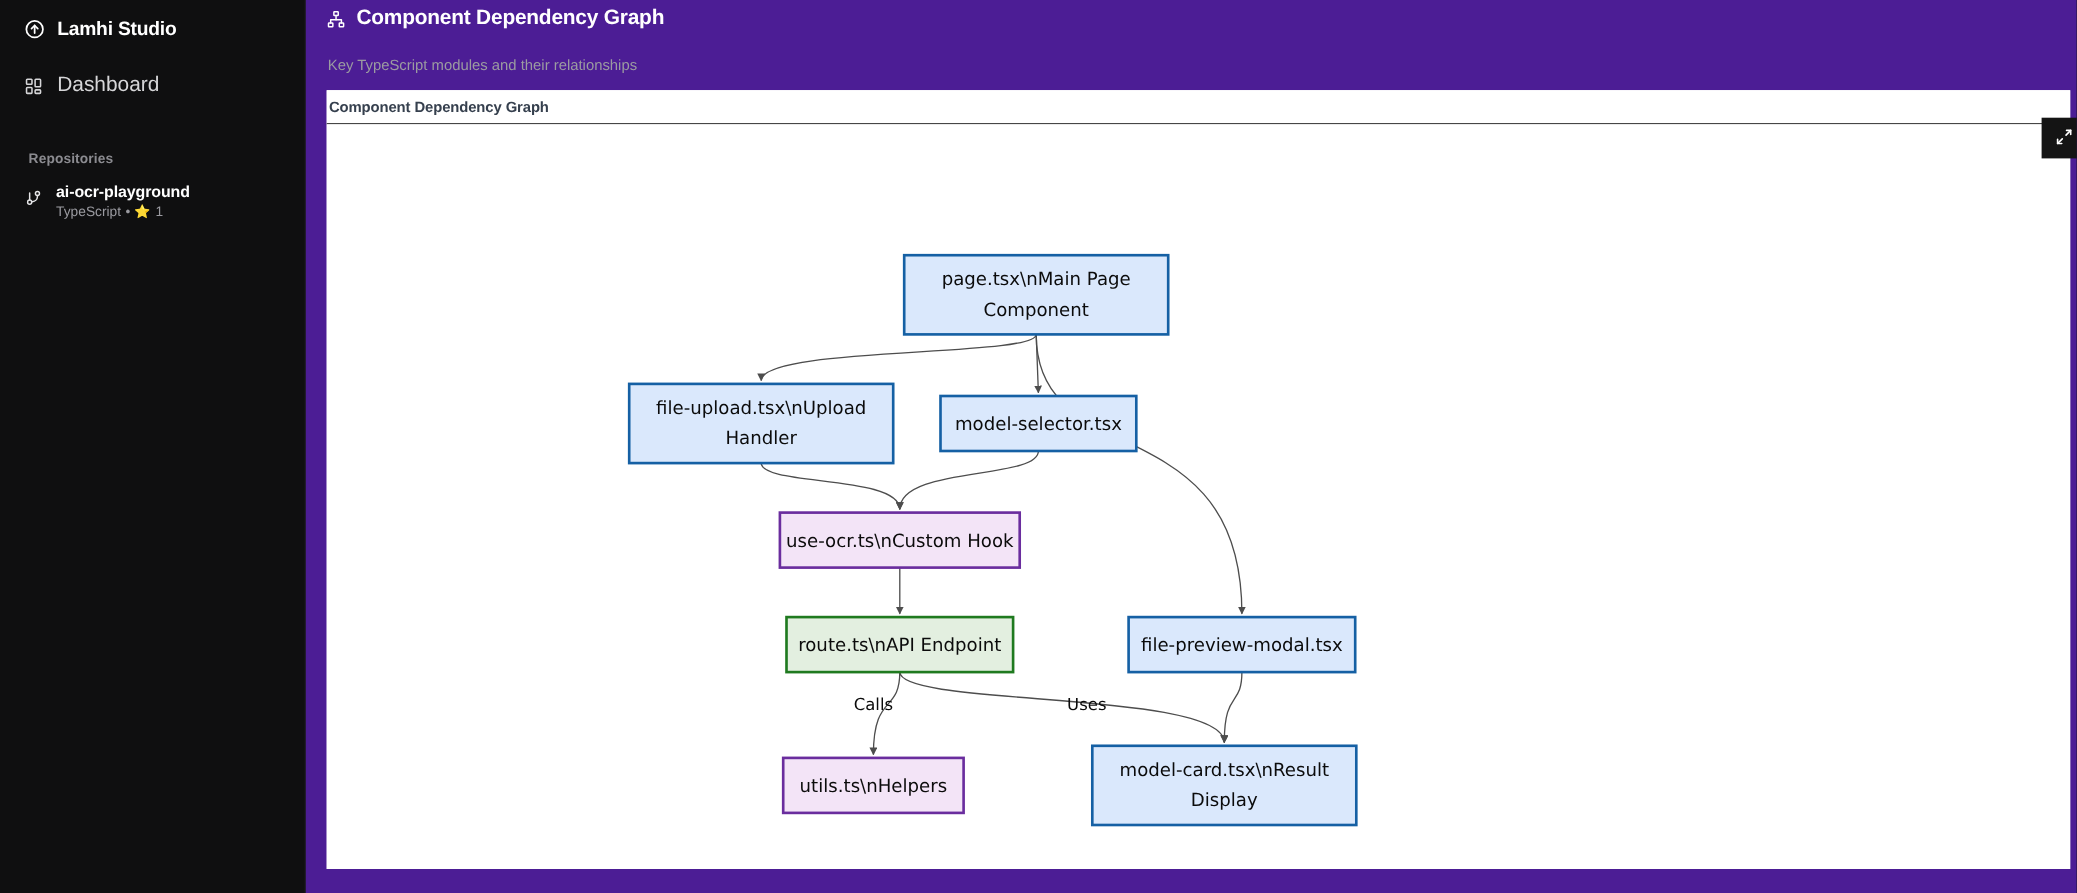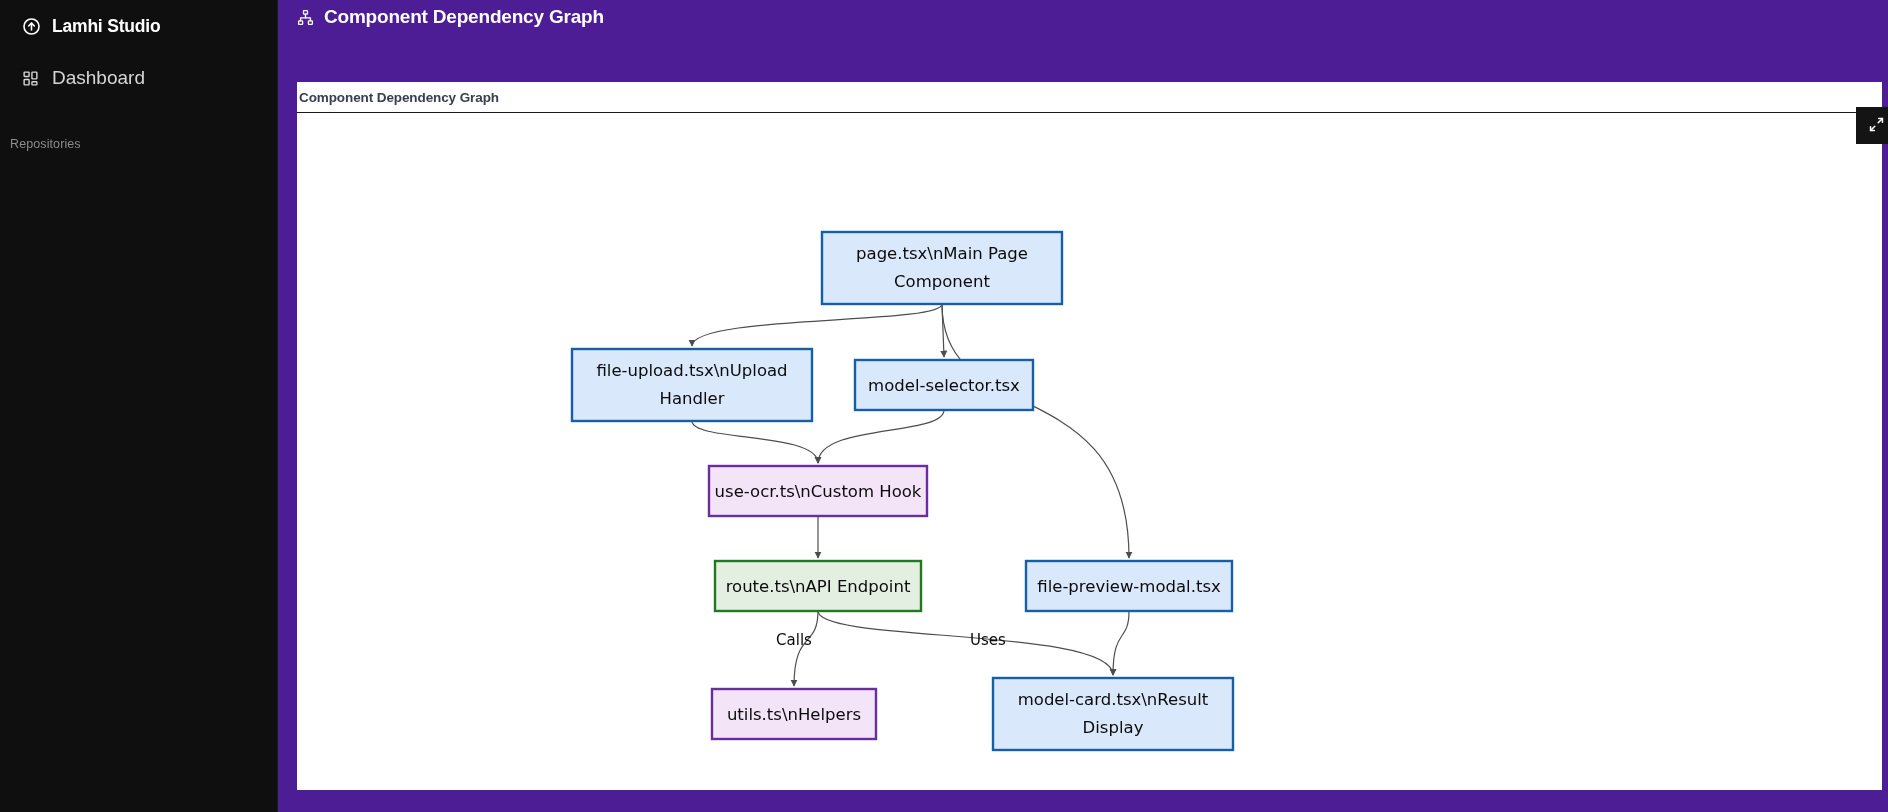--- a/index.html
+++ b/index.html
@@ -28,22 +28,22 @@
   .brand-title {
     color: #ffffff; font-size: 17.5px; font-weight: 700; letter-spacing: -0.2px;
   }
   .nav-item {
     display: flex; align-items: center; gap: 13px;
     padding: 0 22px; height: 34px; margin-top: 19px;
     color: #d6d6d8; font-size: 19px; cursor: pointer;
   }
   .nav-item .ico { width: 17px; height: 17px; flex: 0 0 17px; color: #d6d6d8; }
   .section-label {
-    color: #8b8b90; font-size: 12.5px; font-weight: 400;
-    padding: 0 10px; margin-top: 42px; letter-spacing: 0.1px;
+    color: #8b8b90; font-size: 12.5px; font-weight: 700;
+    padding: 0 26px; margin-top: 42px; letter-spacing: 0.1px;
   }
   .repo-item {
     display: flex; align-items: flex-start; gap: 12px;
     padding: 0 20px 0 22px; margin-top: 16px; cursor: pointer;
   }
   .repo-icon { width: 17px; height: 17px; flex: 0 0 17px; margin-top: 4px; color: #e4e4e6; }
   .repo-text { display: flex; flex-direction: column; gap: 2px; }
   .repo-name { color: #ffffff; font-size: 14.5px; font-weight: 700; letter-spacing: -0.1px; }
   .repo-meta { color: #9a9aa0; font-size: 12.5px; display: flex; align-items: center; gap: 4px; }
   .star { color: #e3b341; font-size: 12px; }
@@ -117,38 +117,58 @@
           <rect x="14" y="3" width="7" height="9.5" rx="1"></rect>
           <rect x="3" y="13.5" width="7" height="7.5" rx="1"></rect>
           <rect x="14" y="16.5" width="7" height="4.5" rx="1"></rect>
         </svg>
       </span>
       <span>Dashboard</span>
     </div>
 
     <div class="section-label">Repositories</div>
 
+    <div class="repo-item">
+      <span class="repo-icon">
+        <svg viewBox="0 0 24 24" fill="none" stroke="currentColor" stroke-width="1.9" stroke-linecap="round" stroke-linejoin="round" width="17" height="17">
+          <circle cx="7" cy="18" r="2.6"></circle>
+          <circle cx="17" cy="7" r="2.6"></circle>
+          <path d="M17 9.6v1.1c0 3.6-3 6.4-6.6 6.7"></path>
+          <path d="M7 15.4V6.2"></path>
+        </svg>
+      </span>
+      <span class="repo-text">
+        <span class="repo-name">ai-ocr-playground</span>
+        <span class="repo-meta">
+          <span>TypeScript</span>
+          <span>•</span>
+          <span class="star">⭐</span>
+          <span>1</span>
+        </span>
+      </span>
+    </div>
 
   </aside>
 
   <section id="main">
 
     <div class="page-header">
       <div class="page-title">
         <span class="ico">
           <svg viewBox="0 0 24 24" fill="none" stroke="currentColor" stroke-width="1.9" stroke-linecap="round" stroke-linejoin="round" width="17" height="17">
             <rect x="9.2" y="2.3" width="5.6" height="5" rx="0.8"></rect>
             <rect x="2.3" y="16.7" width="5.6" height="5" rx="0.8"></rect>
             <rect x="16.1" y="16.7" width="5.6" height="5" rx="0.8"></rect>
             <path d="M12 7.3v5.3"></path>
             <path d="M5.1 16.7v-4.1h13.8v4.1"></path>
           </svg>
         </span>
         <span>Component Dependency Graph</span>
       </div>
+      <div class="page-subtitle">Key TypeScript modules and their relationships</div>
     </div>
 
     <div class="graph-card">
 
       <div class="graph-card-header">
         <span class="graph-card-title">Component Dependency Graph</span>
       </div>
 
       <button class="expand-btn" title="Expand to fullscreen">
         <span>

